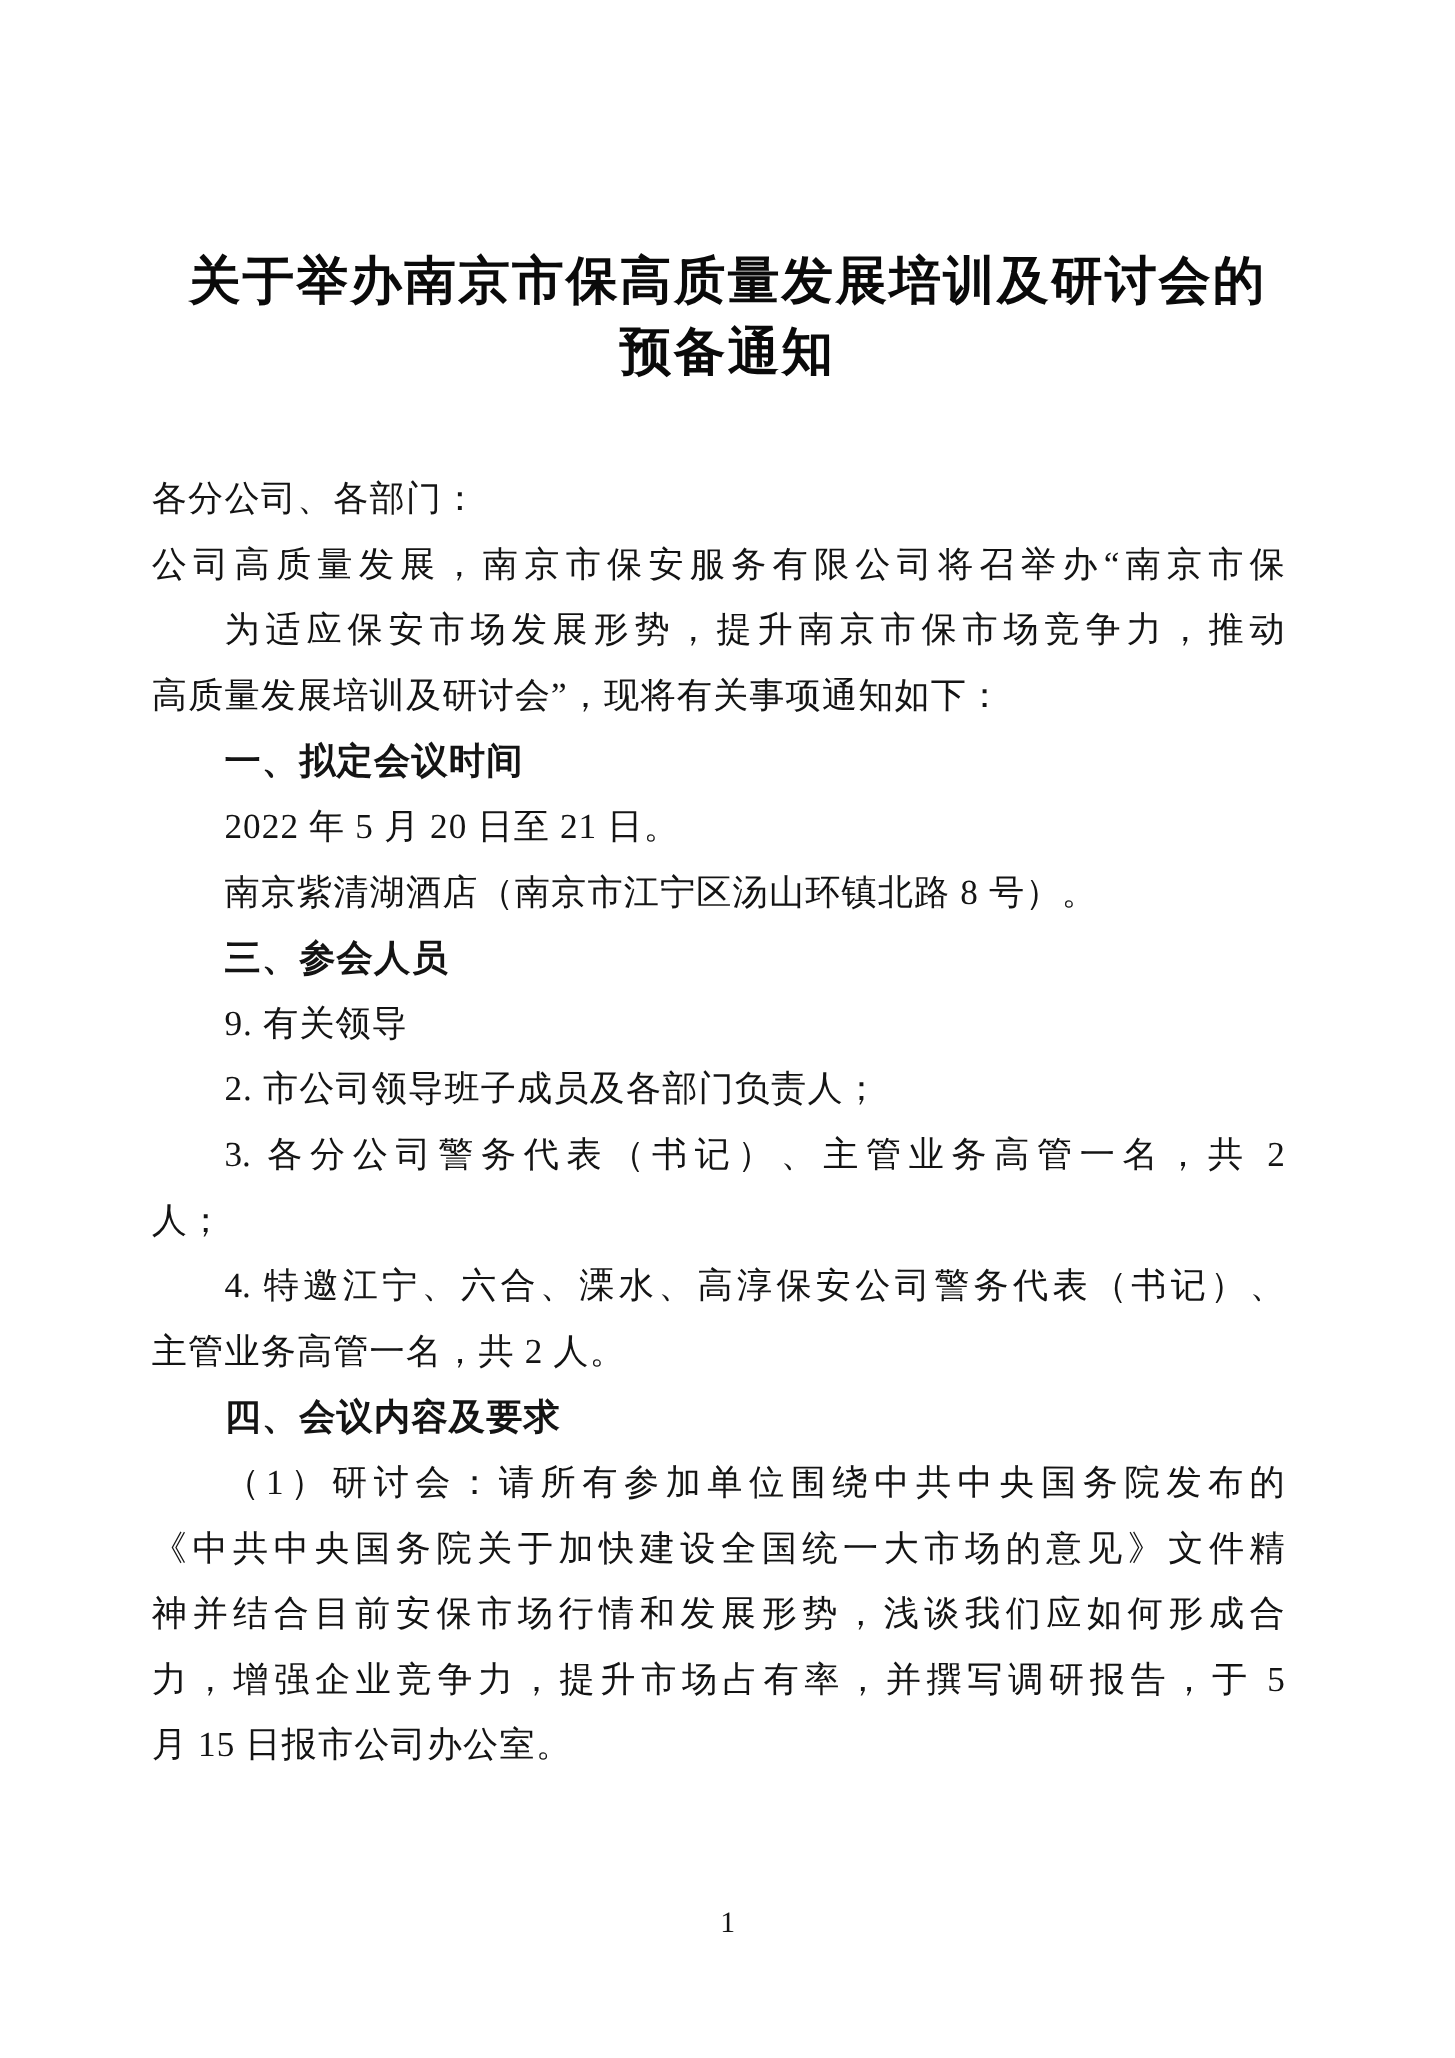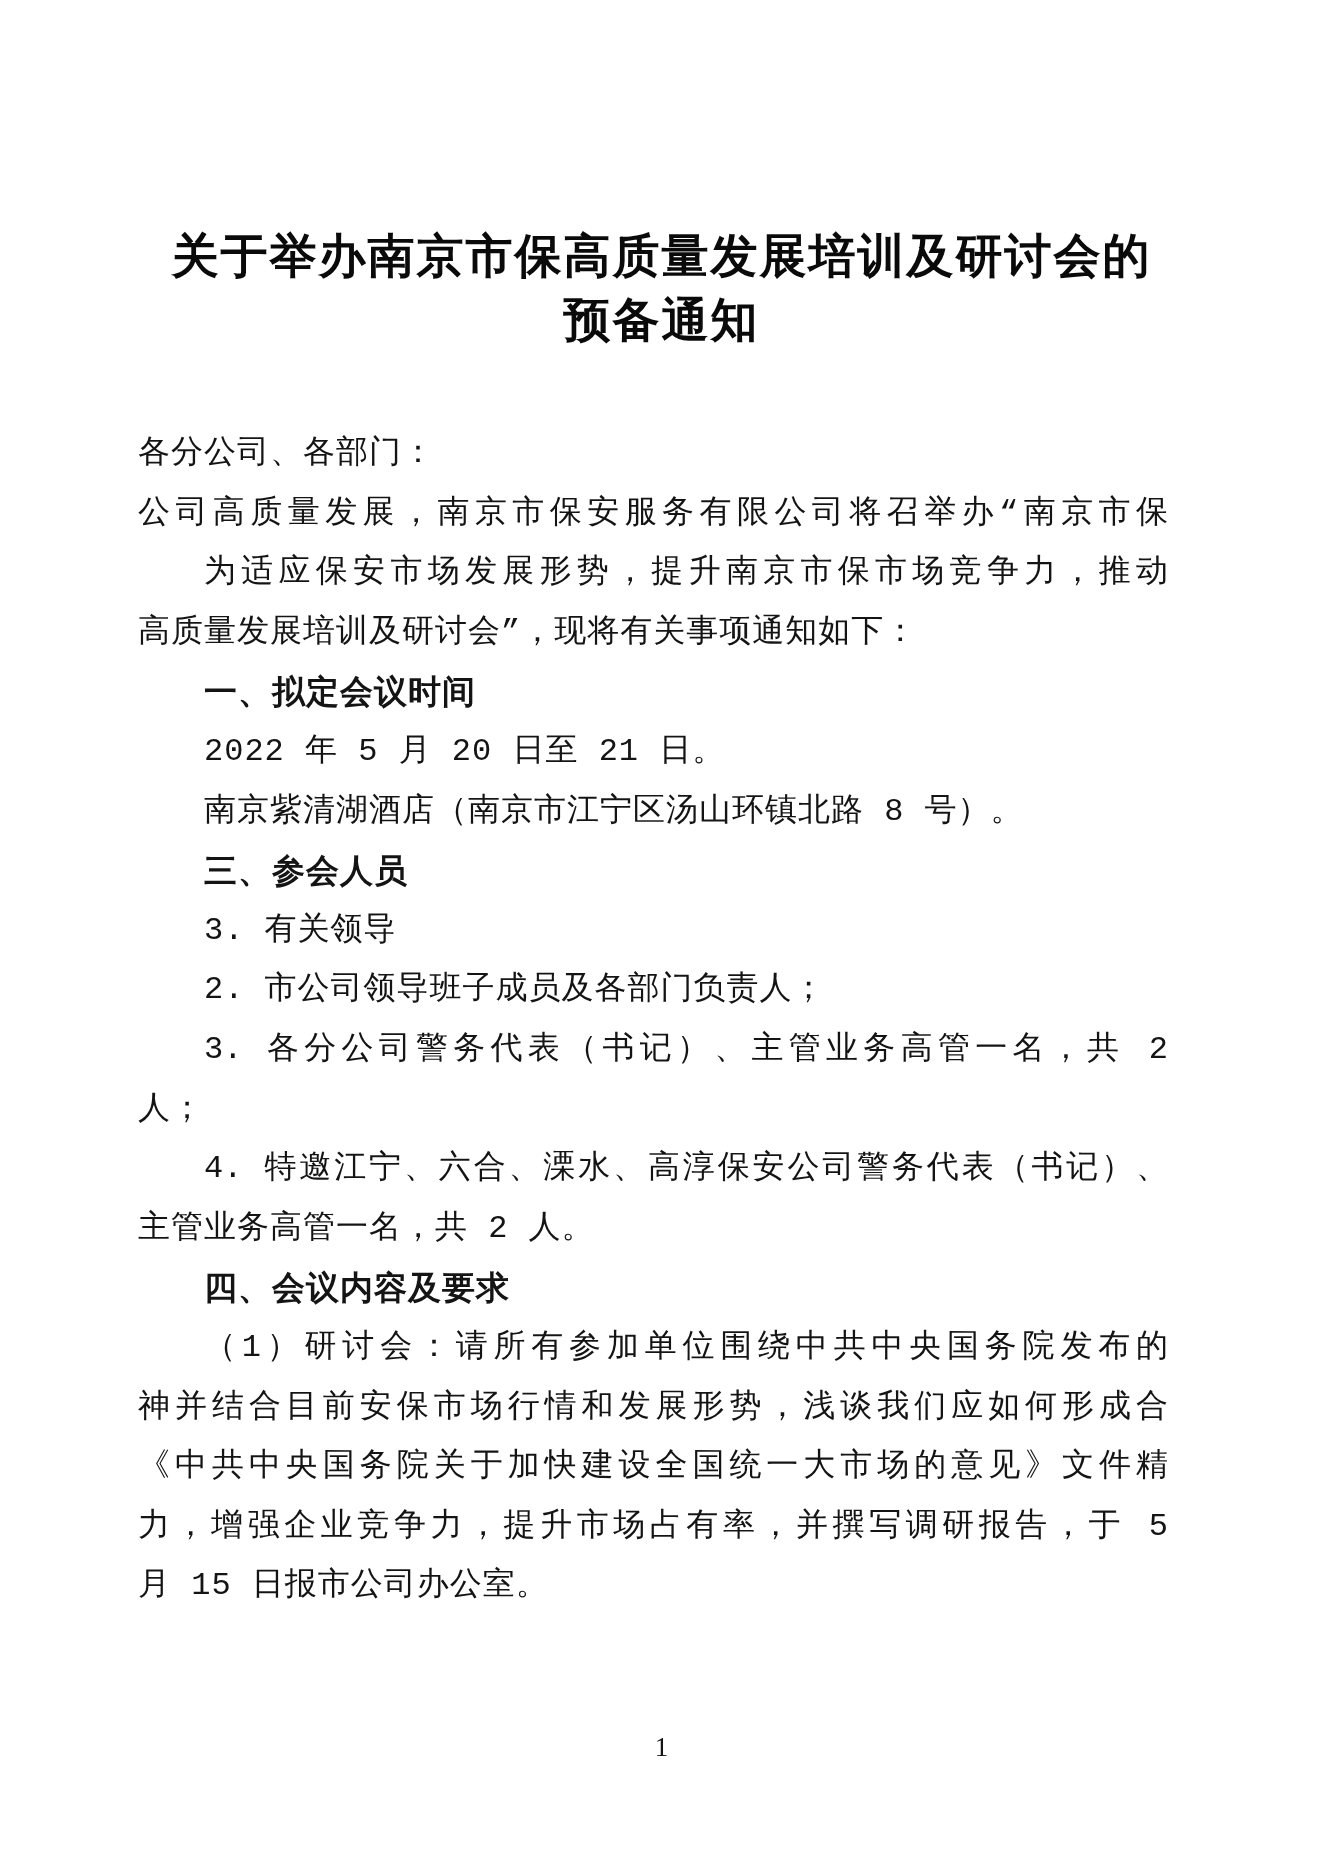--- a/index.html
+++ b/index.html
@@ -26,21 +26,20 @@
   }
   .doc-body{
     position:absolute;left:138px;top:424px;width:1030px;
   }
   .line{
     font-size:32px;
     line-height:59.6px;
     height:59.6px;
     white-space:nowrap;
     letter-spacing:1px;
-    font-family:Liberation Mono, monospace;
   }
   .ind{ padding-left:66px; }
   .just{
     white-space:normal;
     overflow:hidden;
     text-align:justify;
     text-align-last:justify;
     text-justify:inter-character;
     letter-spacing:0;
   }
@@ -69,29 +68,29 @@
 
   <div class="doc-body">
     <div class="line">各分公司、各部门：</div>
     <div class="line just">公司高质量发展，南京市保安服务有限公司将召举办“南京市保</div>
     <div class="line ind just">为适应保安市场发展形势，提升南京市保市场竞争力，推动</div>
     <div class="line">高质量发展培训及研讨会”，现将有关事项通知如下：</div>
     <div class="line ind h">一、拟定会议时间</div>
     <div class="line ind">2022 年 5 月 20 日至 21 日。</div>
     <div class="line ind">南京紫清湖酒店（南京市江宁区汤山环镇北路 8 号）。</div>
     <div class="line ind h">三、参会人员</div>
-    <div class="line ind">3. 有关领导</div>
+    <div class="line ind">9. 有关领导</div>
     <div class="line ind">2. 市公司领导班子成员及各部门负责人；</div>
     <div class="line ind just">3. 各分公司警务代表（书记）、主管业务高管一名，共 2</div>
     <div class="line">人；</div>
     <div class="line ind just">4. 特邀江宁、六合、溧水、高淳保安公司警务代表（书记）、</div>
     <div class="line">主管业务高管一名，共 2 人。</div>
     <div class="line ind h">四、会议内容及要求</div>
     <div class="line ind just">（1）研讨会：请所有参加单位围绕中共中央国务院发布的</div>
+    <div class="line just">《中共中央国务院关于加快建设全国统一大市场的意见》文件精</div>
     <div class="line just">神并结合目前安保市场行情和发展形势，浅谈我们应如何形成合</div>
-    <div class="line just">《中共中央国务院关于加快建设全国统一大市场的意见》文件精</div>
     <div class="line just">力，增强企业竞争力，提升市场占有率，并撰写调研报告，于 5</div>
     <div class="line">月 15 日报市公司办公室。</div>
   </div>
 
   <div class="footer">1</div>
 
 </div>
 
 </body></html>

